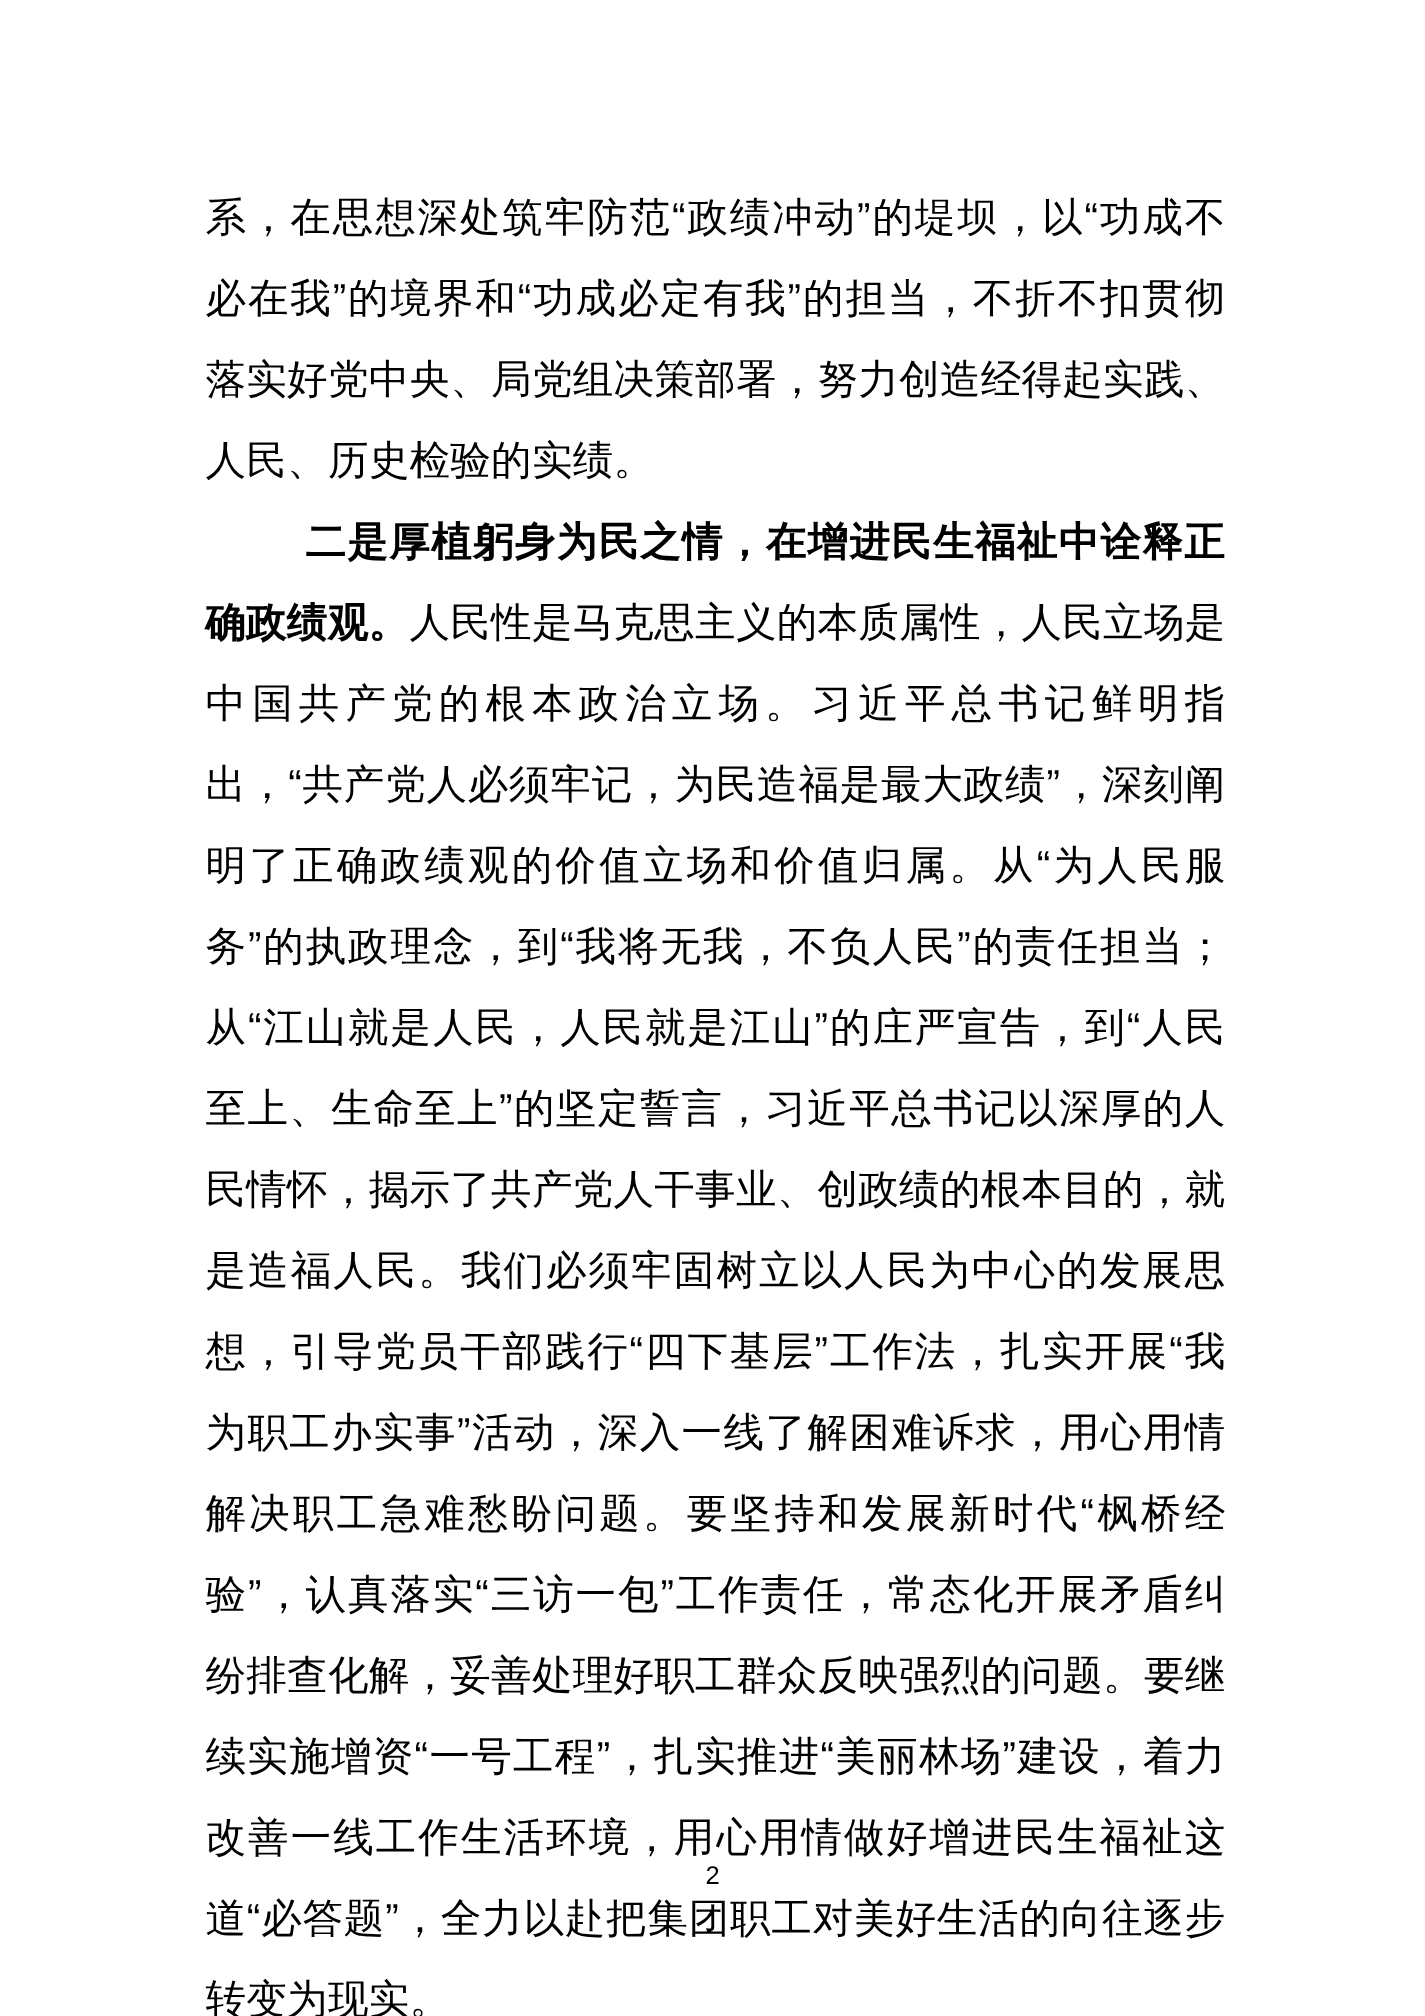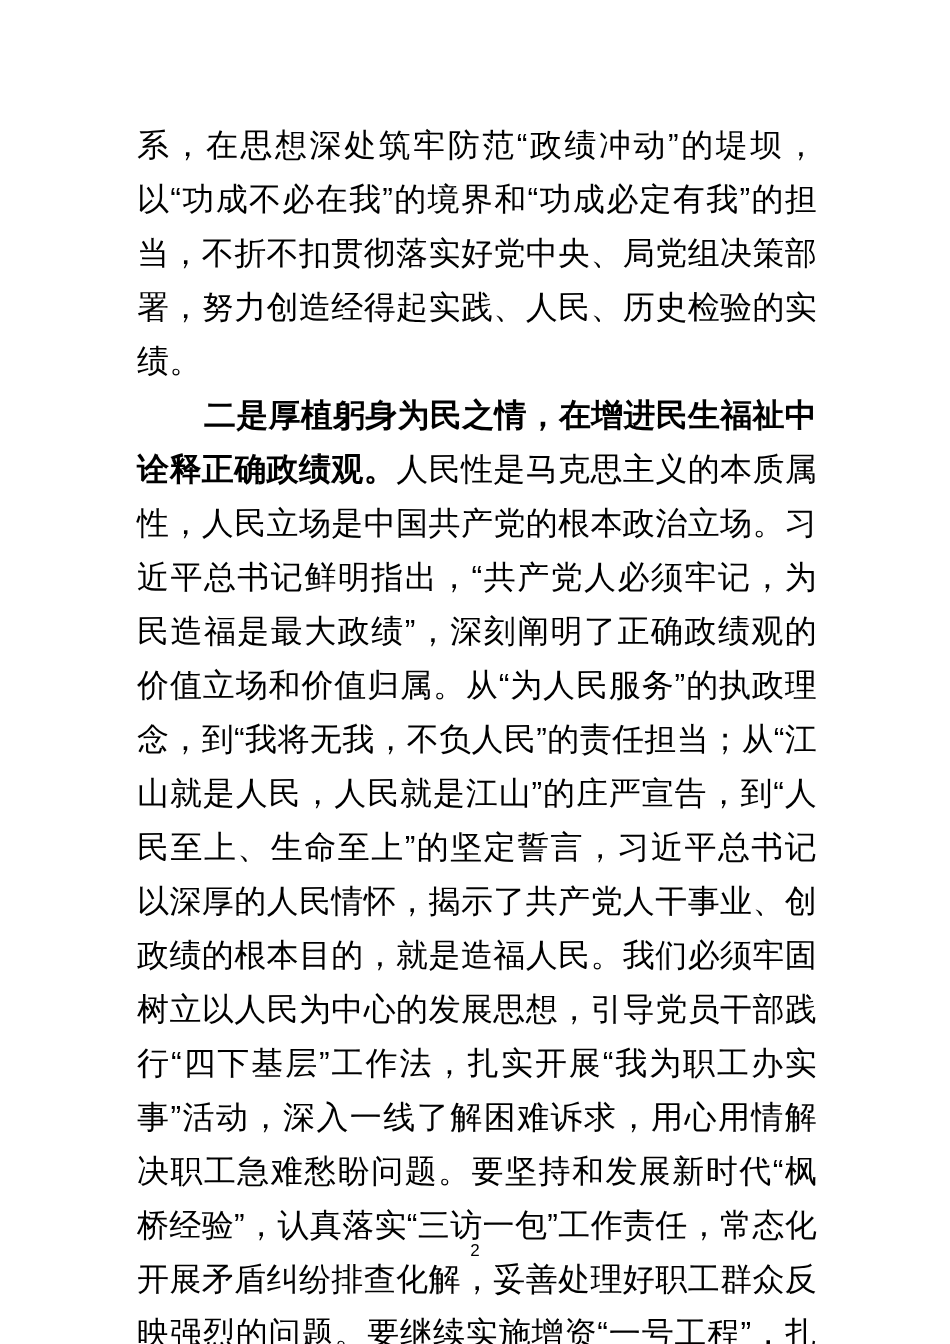--- a/index.html
+++ b/index.html
@@ -20,21 +20,21 @@
   .doc-body {
     position: absolute;
     left: 137px;
     top: 118px;
     width: 680px;
   }
 
   .para {
     margin: 0;
     font-family: "Liberation Sans", "DejaVu Sans", sans-serif;
-    font-size: 32px;
+    font-size: 27px;
     line-height: 54px;
     color: #000000;
     text-align: justify;
     text-justify: inter-character;
     text-align-last: left;
     letter-spacing: 0.2px;
     word-break: break-all;
   }
 
   .para + .para {

